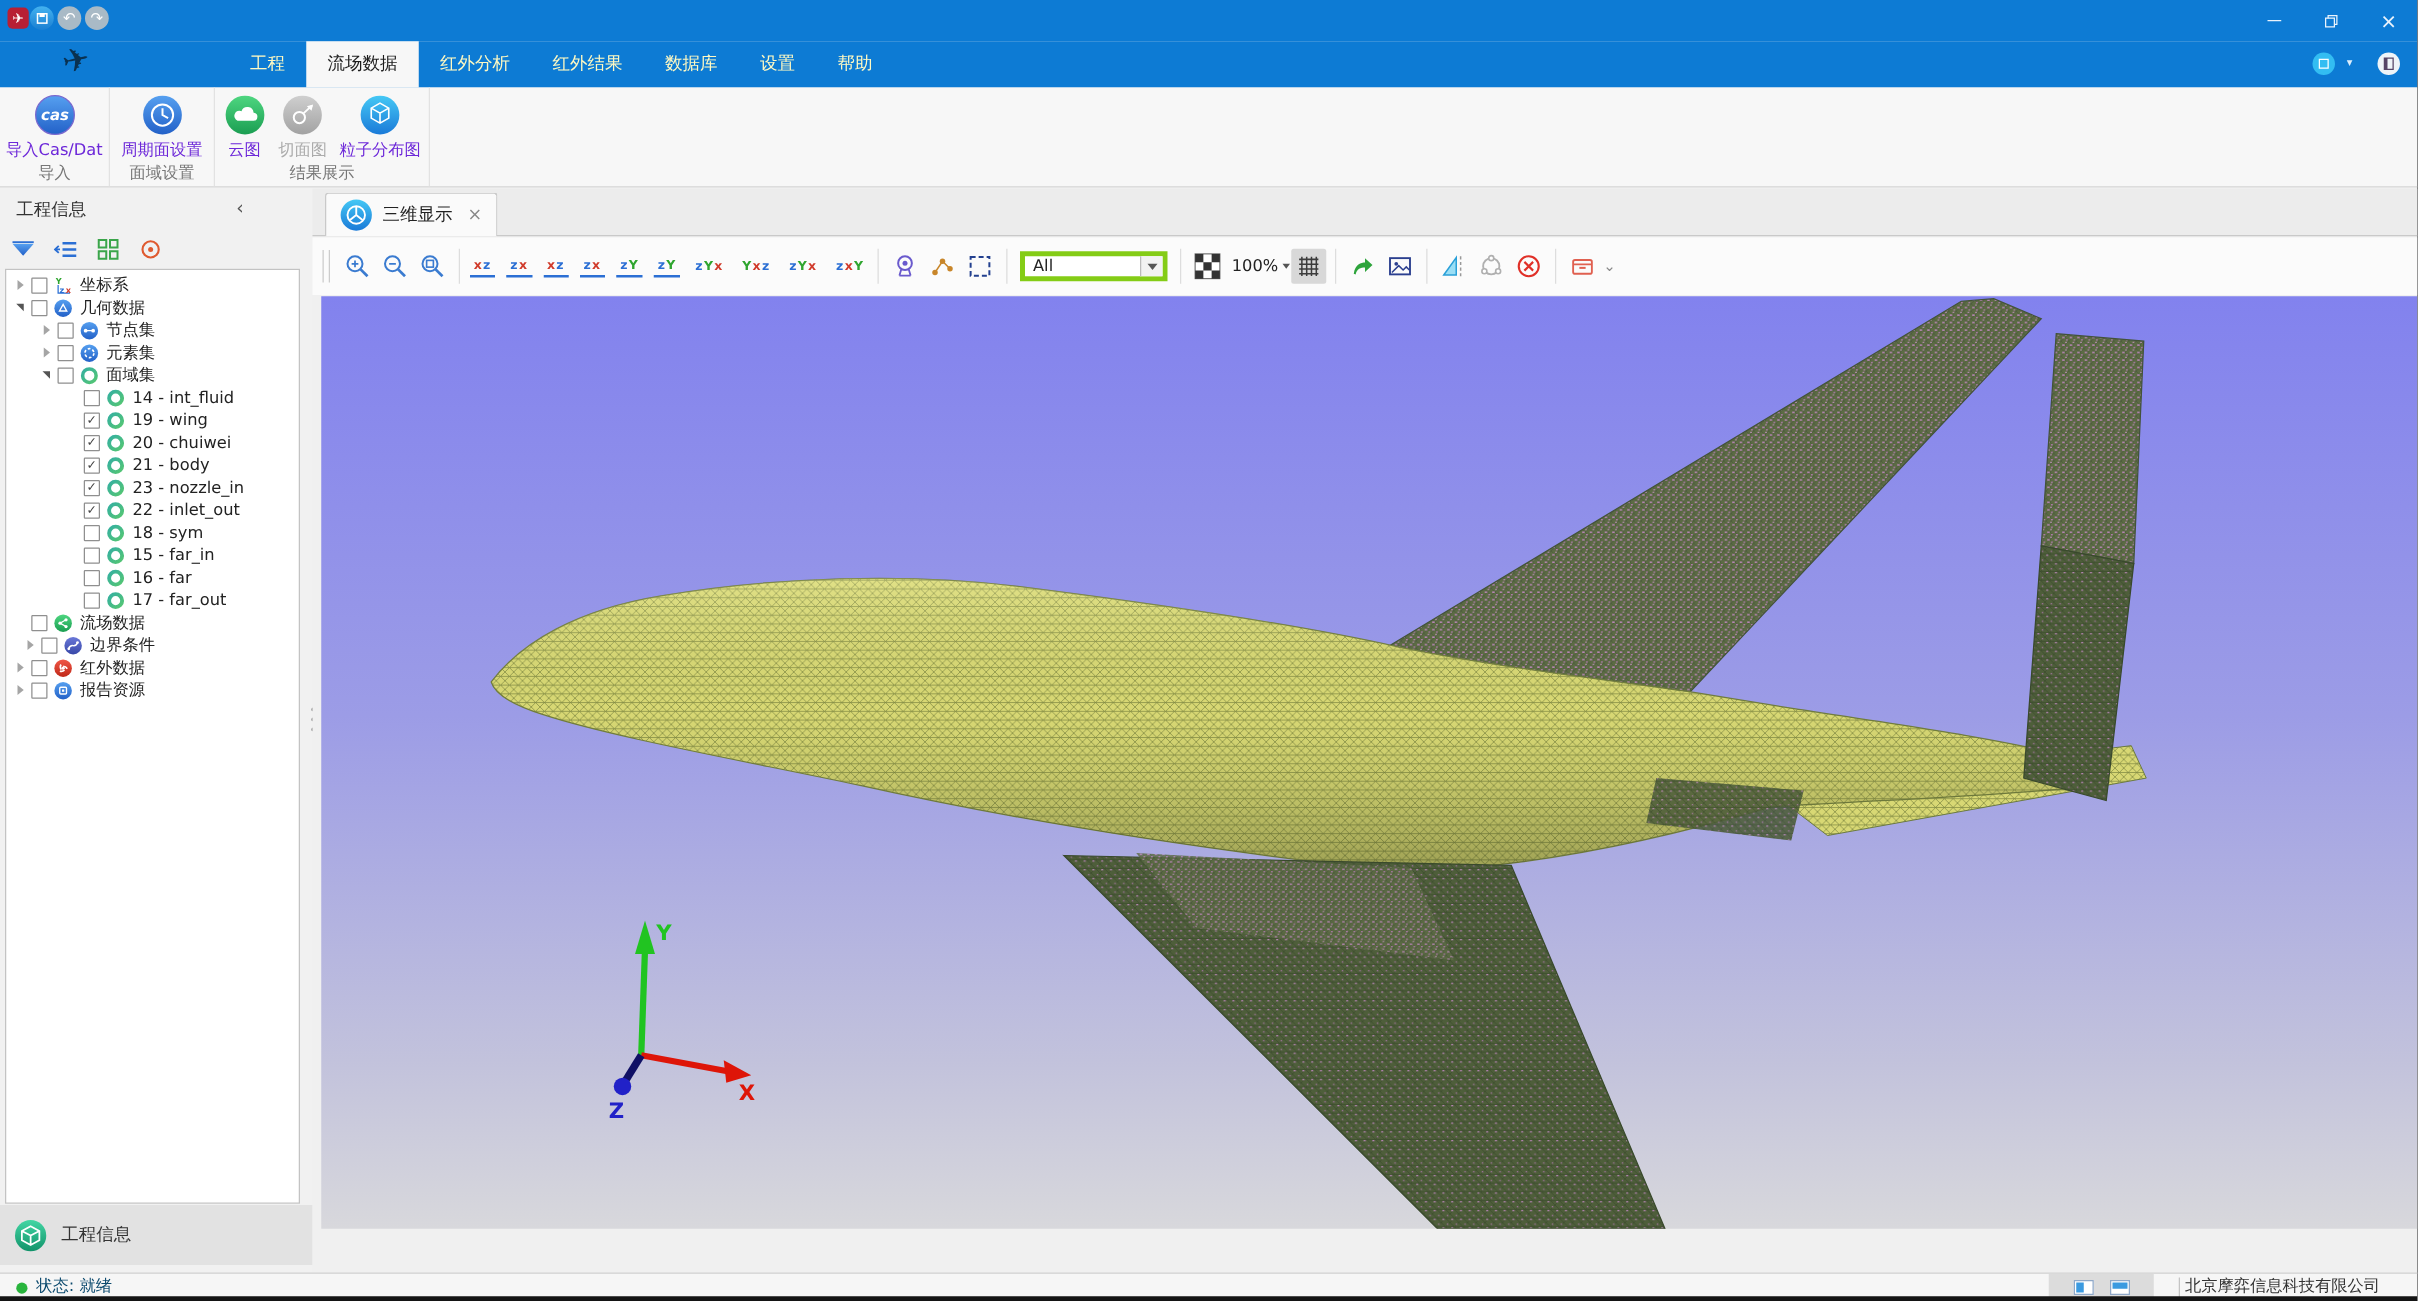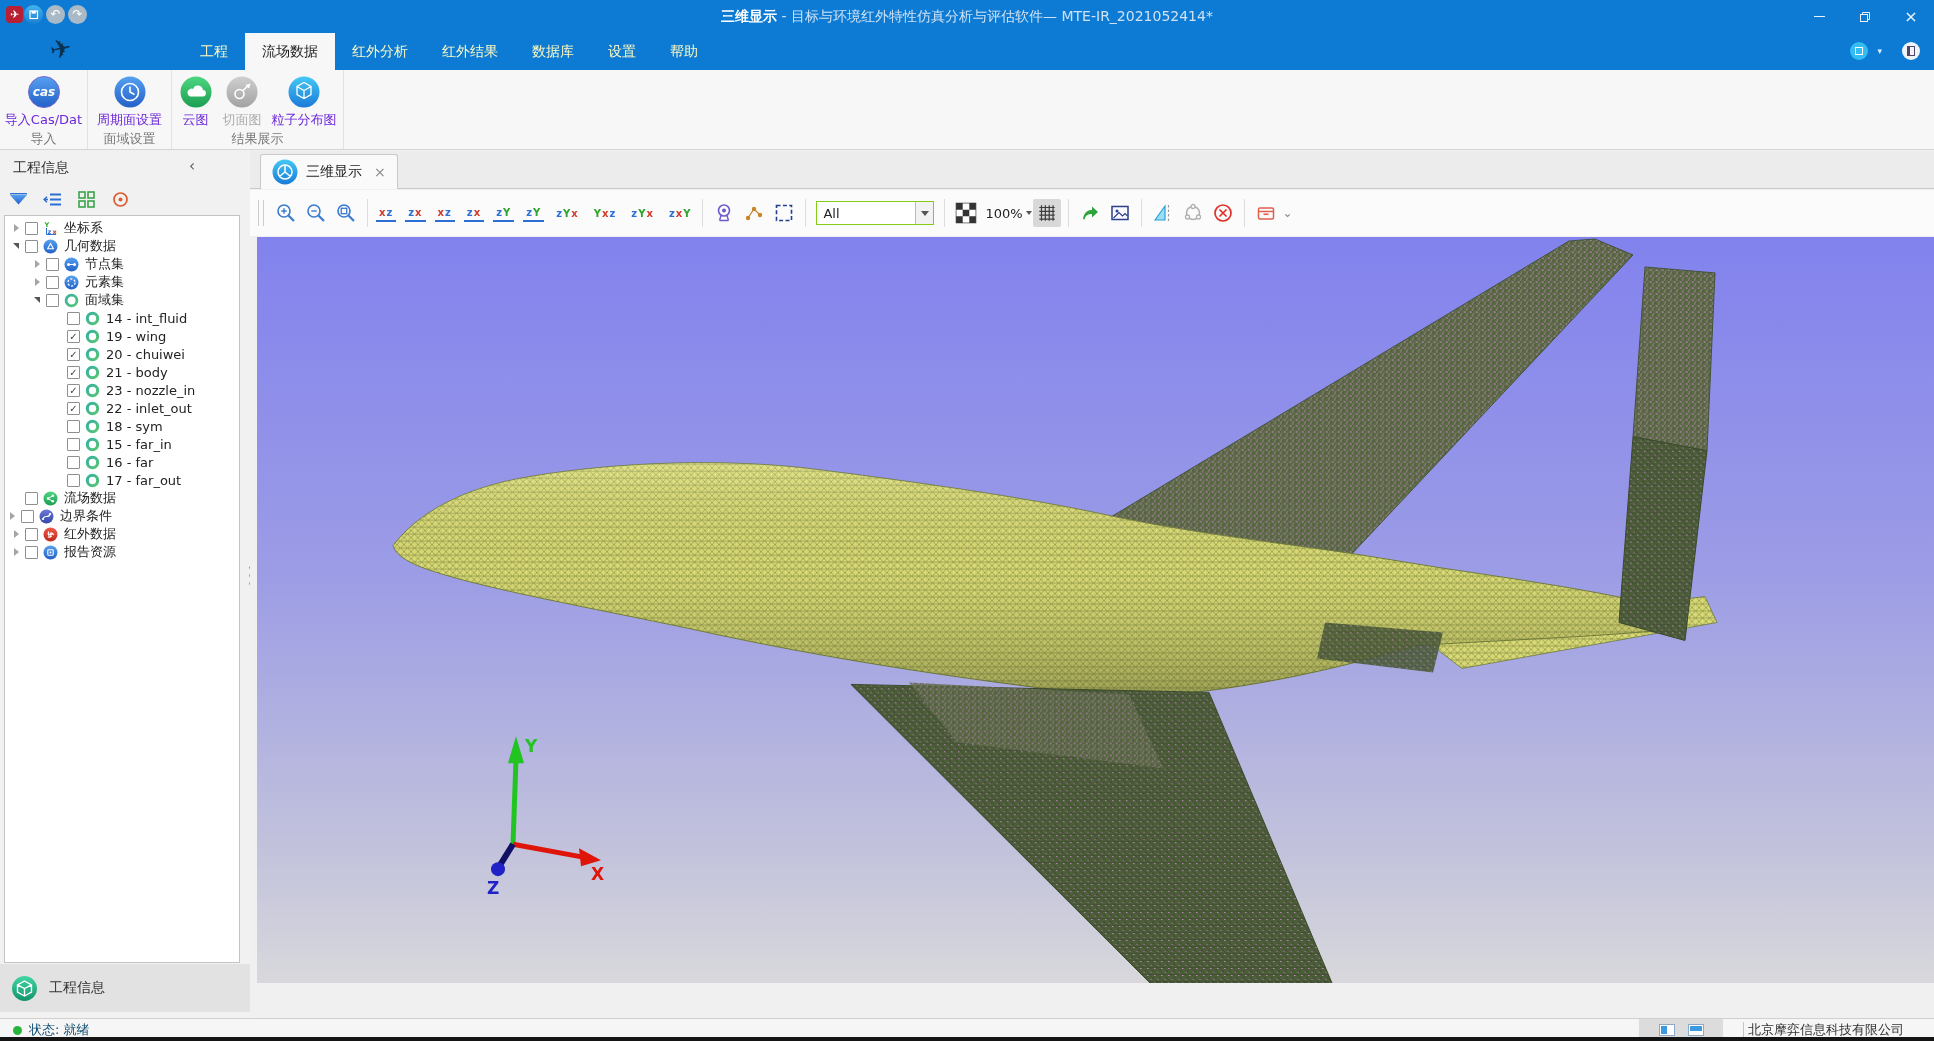--- a/index.html
+++ b/index.html
@@ -87,21 +87,21 @@
   .vtoolbar{position:absolute;left:0;right:0;top:39px;height:46px;background:#fbfbfb;display:flex;align-items:center;padding:0 8px;}
   .vhandle{width:6px;height:26px;border-left:1px solid #ccc;border-right:1px solid #ccc;margin-right:7px;}
   .ti{width:28px;height:28px;display:flex;align-items:center;justify-content:center;margin:0 1px;}
   .ti svg{width:22px;height:22px;display:block;}
   .ti.active{background:#d8d8d8;border-radius:2px;}
   .vsep{width:1px;height:28px;background:#ddd;margin:0 6px;}
   .view-icons{display:flex;align-items:center;gap:9px;margin:0 2px;}
   .view-icon{font-size:10px;font-weight:bold;padding:2px 3px;letter-spacing:1px;line-height:11px;}
   .view-icon.bracketed{border-bottom:2px solid #2b6fd4;}
   .ax-x{color:#d03a2a;}.ax-y{color:#2fa52f;}.ax-z{color:#2b6fd4;}
-  .dropdown{width:118px;height:24px;background:#fff;border:1px solid #84cc16;display:flex;align-items:center;font-size:13px;margin:0 4px;}
+  .dropdown{width:118px;height:24px;background:#fff;border:4px solid #84cc16;display:flex;align-items:center;font-size:13px;margin:0 4px;}
   .dd-label{flex:1;padding-left:6px;color:#222;}
   .dd-btn{width:18px;height:100%;border-left:1px solid #bbb;display:flex;align-items:center;justify-content:center;background:#f2f2f2;}
   .caret{width:0;height:0;border-left:4px solid transparent;border-right:4px solid transparent;border-top:5px solid #555;}
   .caret.small{border-left-width:3px;border-right-width:3px;border-top-width:4px;margin-left:3px;}
   .pct{font-size:13px;color:#222;margin-left:4px;display:flex;align-items:center;}
   .chev{color:#888;font-size:12px;margin-left:2px;}
 
   .viewport{position:absolute;left:7px;right:0;top:86px;bottom:36px;
             background:linear-gradient(180deg,#8282ee 0%,#9c9ce6 45%,#c2c2dc 82%,#d8d8dc 100%);}
   .viewport svg.scene{position:absolute;left:0;top:0;width:100%;height:100%;}
@@ -170,21 +170,20 @@
           <rect x="6" y="6" width="7.5" height="7.5" fill="none" stroke="#fff" stroke-width="1.2"></rect>
           <rect x="7.6" y="6" width="4.2" height="2.6" fill="#fff"></rect>
         </svg>
     </div>
     <div class="qat-btn qat-undo">
         <span>↶</span>
       </div>
     <div class="qat-btn qat-redo">
         <span>↷</span>
       </div>
-    <div class="tb-title"><span class="t1">三维显示</span><span class="t2"> - 目标与环境红外特性仿真分析与评估软件— MTE-IR_2021052414*</span></div>
     <div class="win-btn wb-min">
         <i></i>
       </div>
     <div class="win-btn wb-max">
       <svg viewBox="0 0 14 14">
           <rect x="2.5" y="4.5" width="7" height="7" fill="none" stroke="#eaf3fc"></rect>
           <path d="M4.5 4.5 V2.5 H11.5 V9.5 H9.5" fill="none" stroke="#eaf3fc"></path>
         </svg>
     </div>
     <div class="win-btn wb-close">
@@ -490,21 +489,21 @@
             <svg viewBox="0 0 15 15">
               <circle cx="7.5" cy="7.5" r="7" fill="url(#gGreen)"></circle>
               <path d="M9.8 4.8 L5 7.5 L9.8 10.2" stroke="#fff" stroke-width="1" fill="none"></path>
               <circle cx="9.8" cy="4.8" r="1.3" fill="#fff"></circle>
               <circle cx="5" cy="7.5" r="1.3" fill="#fff"></circle>
               <circle cx="9.8" cy="10.2" r="1.3" fill="#fff"></circle>
             </svg>
           </span>
           <span class="tlabel">流场数据</span>
         </div>
-        <div class="tree-row" style="padding-left: 0;">
+        <div class="tree-row" style="padding-left: 12px;">
           <span class="tri tri-r">
             <i></i>
           </span>
           <span class="cb"></span>
           <span class="tico">
             <svg viewBox="0 0 15 15">
               <circle cx="7.5" cy="7.5" r="7" fill="url(#gIndigo)"></circle>
               <path d="M4 10 C5.5 4.5 9.5 10.5 11 5" stroke="#fff" stroke-width="1.2" fill="none"></path>
               <circle cx="4" cy="10" r="1.1" fill="#fff"></circle>
               <circle cx="11" cy="5" r="1.1" fill="#fff"></circle>

